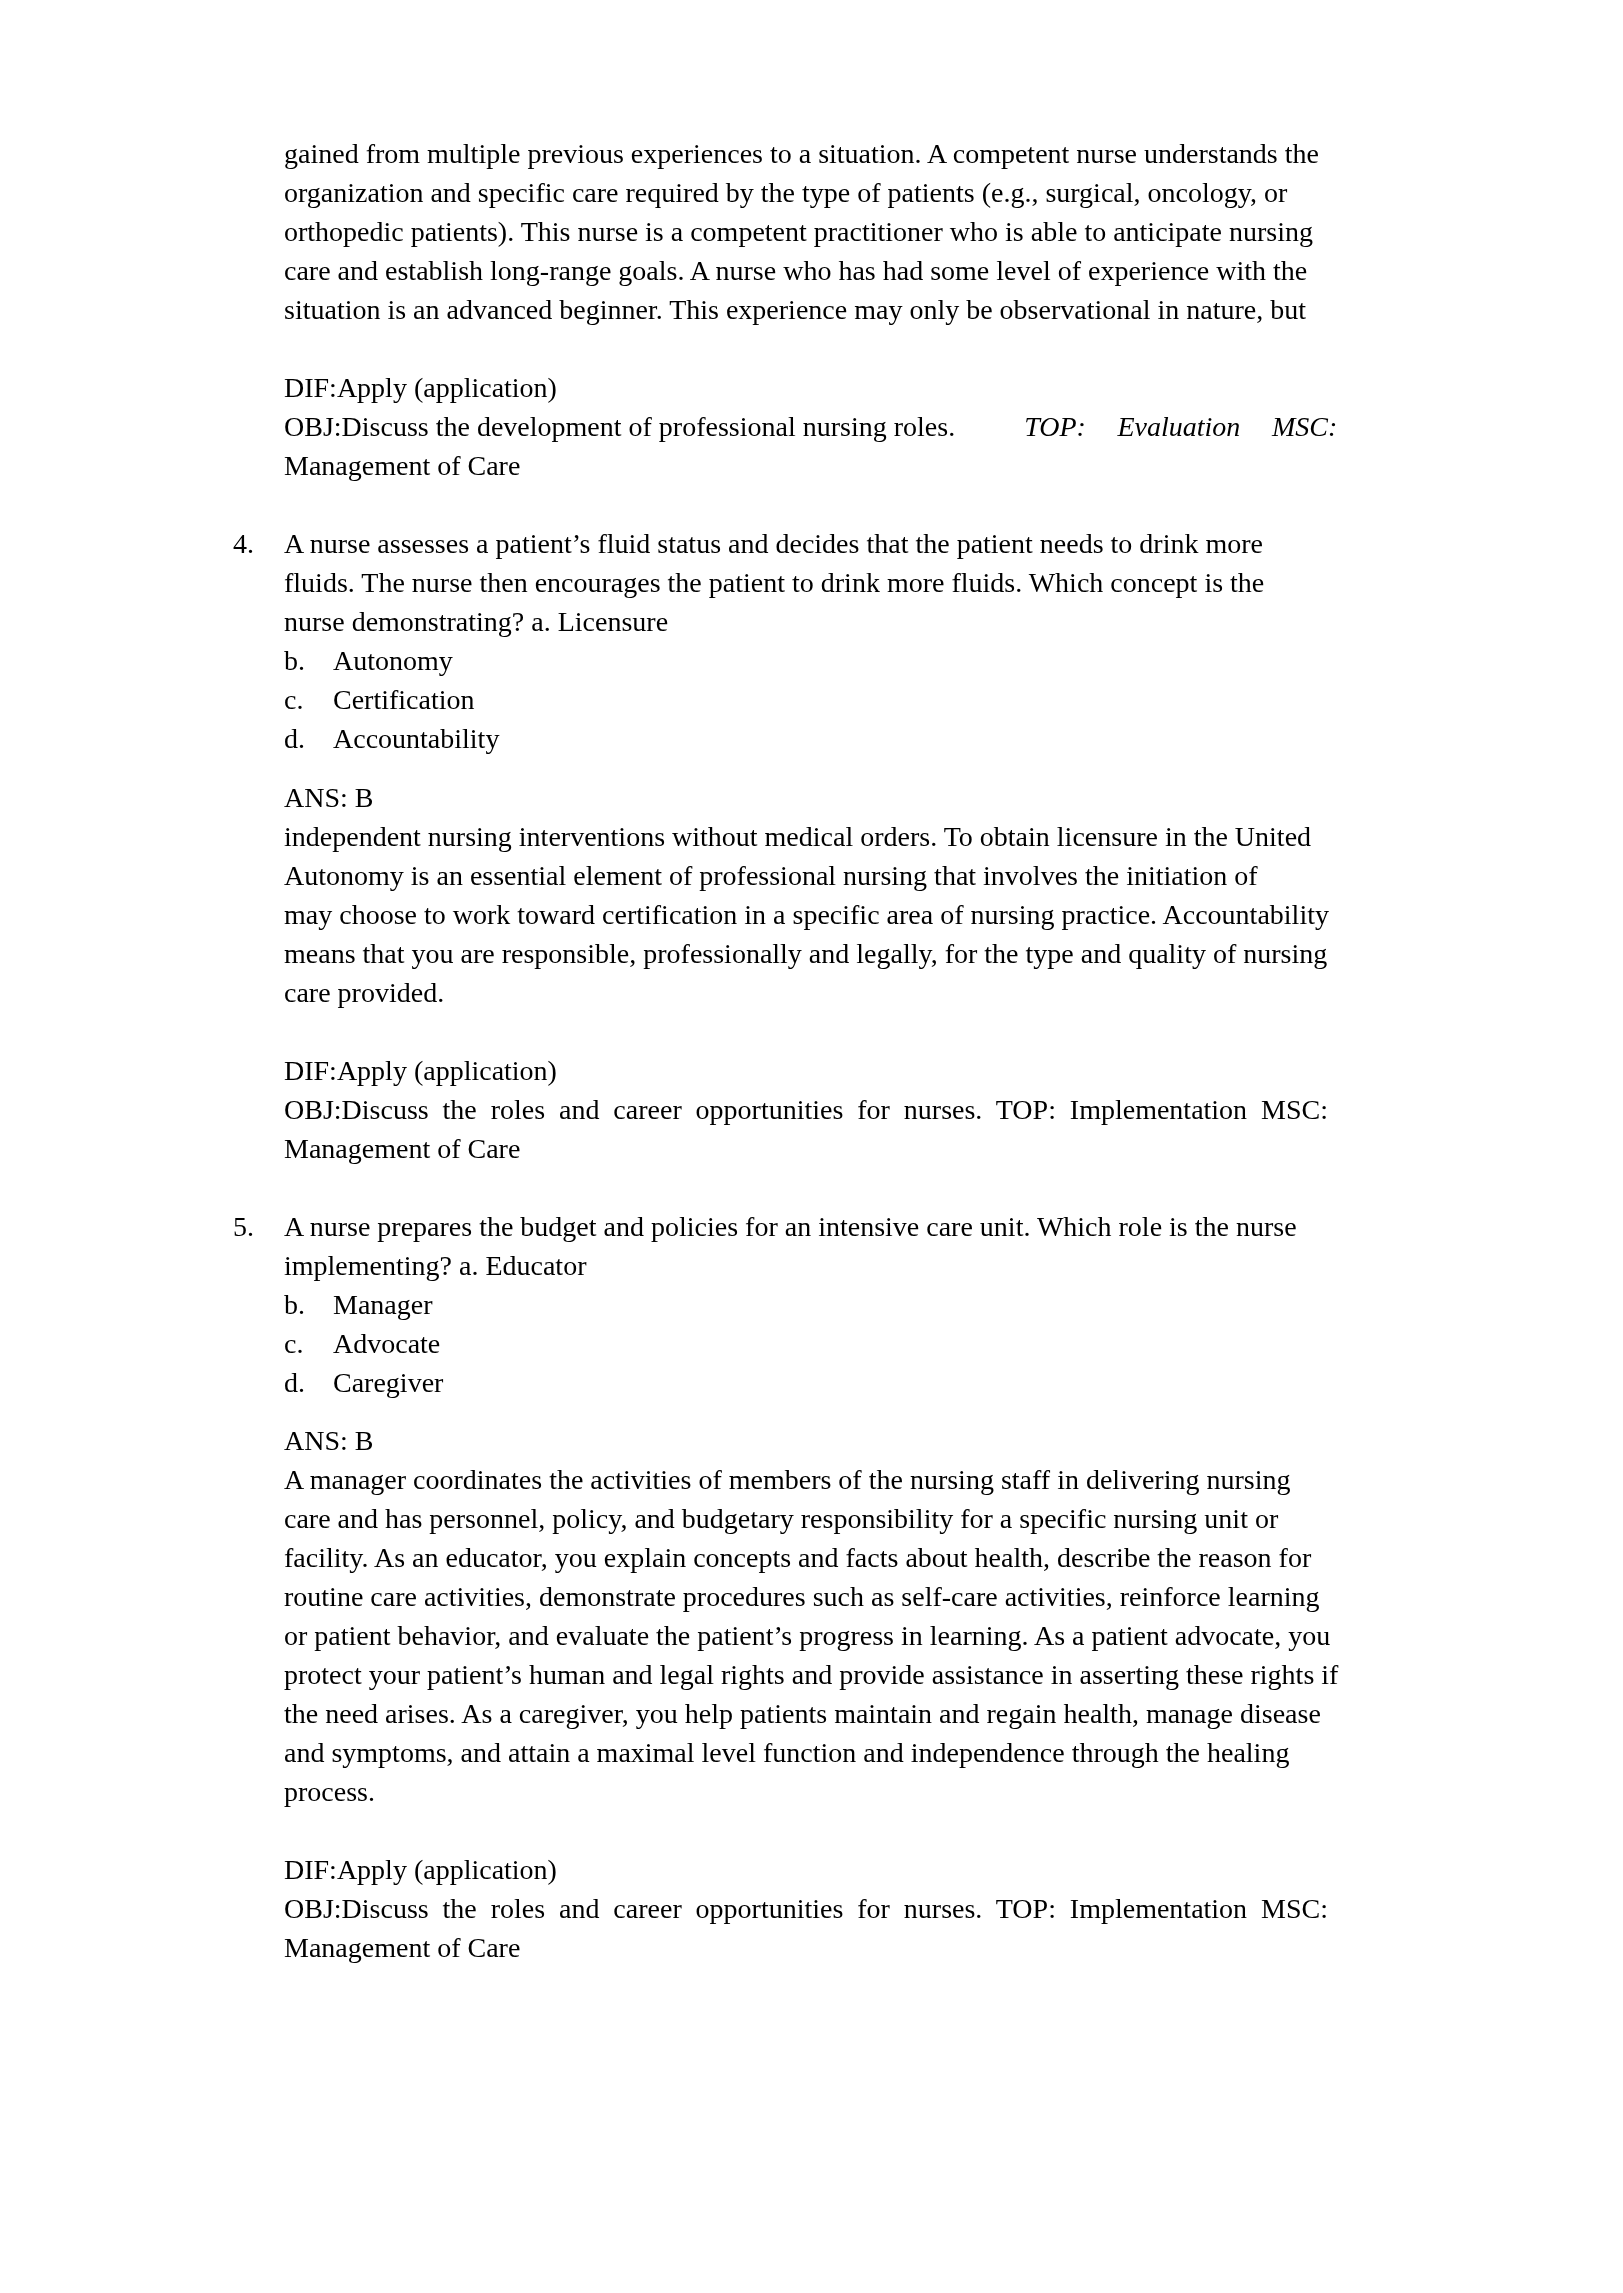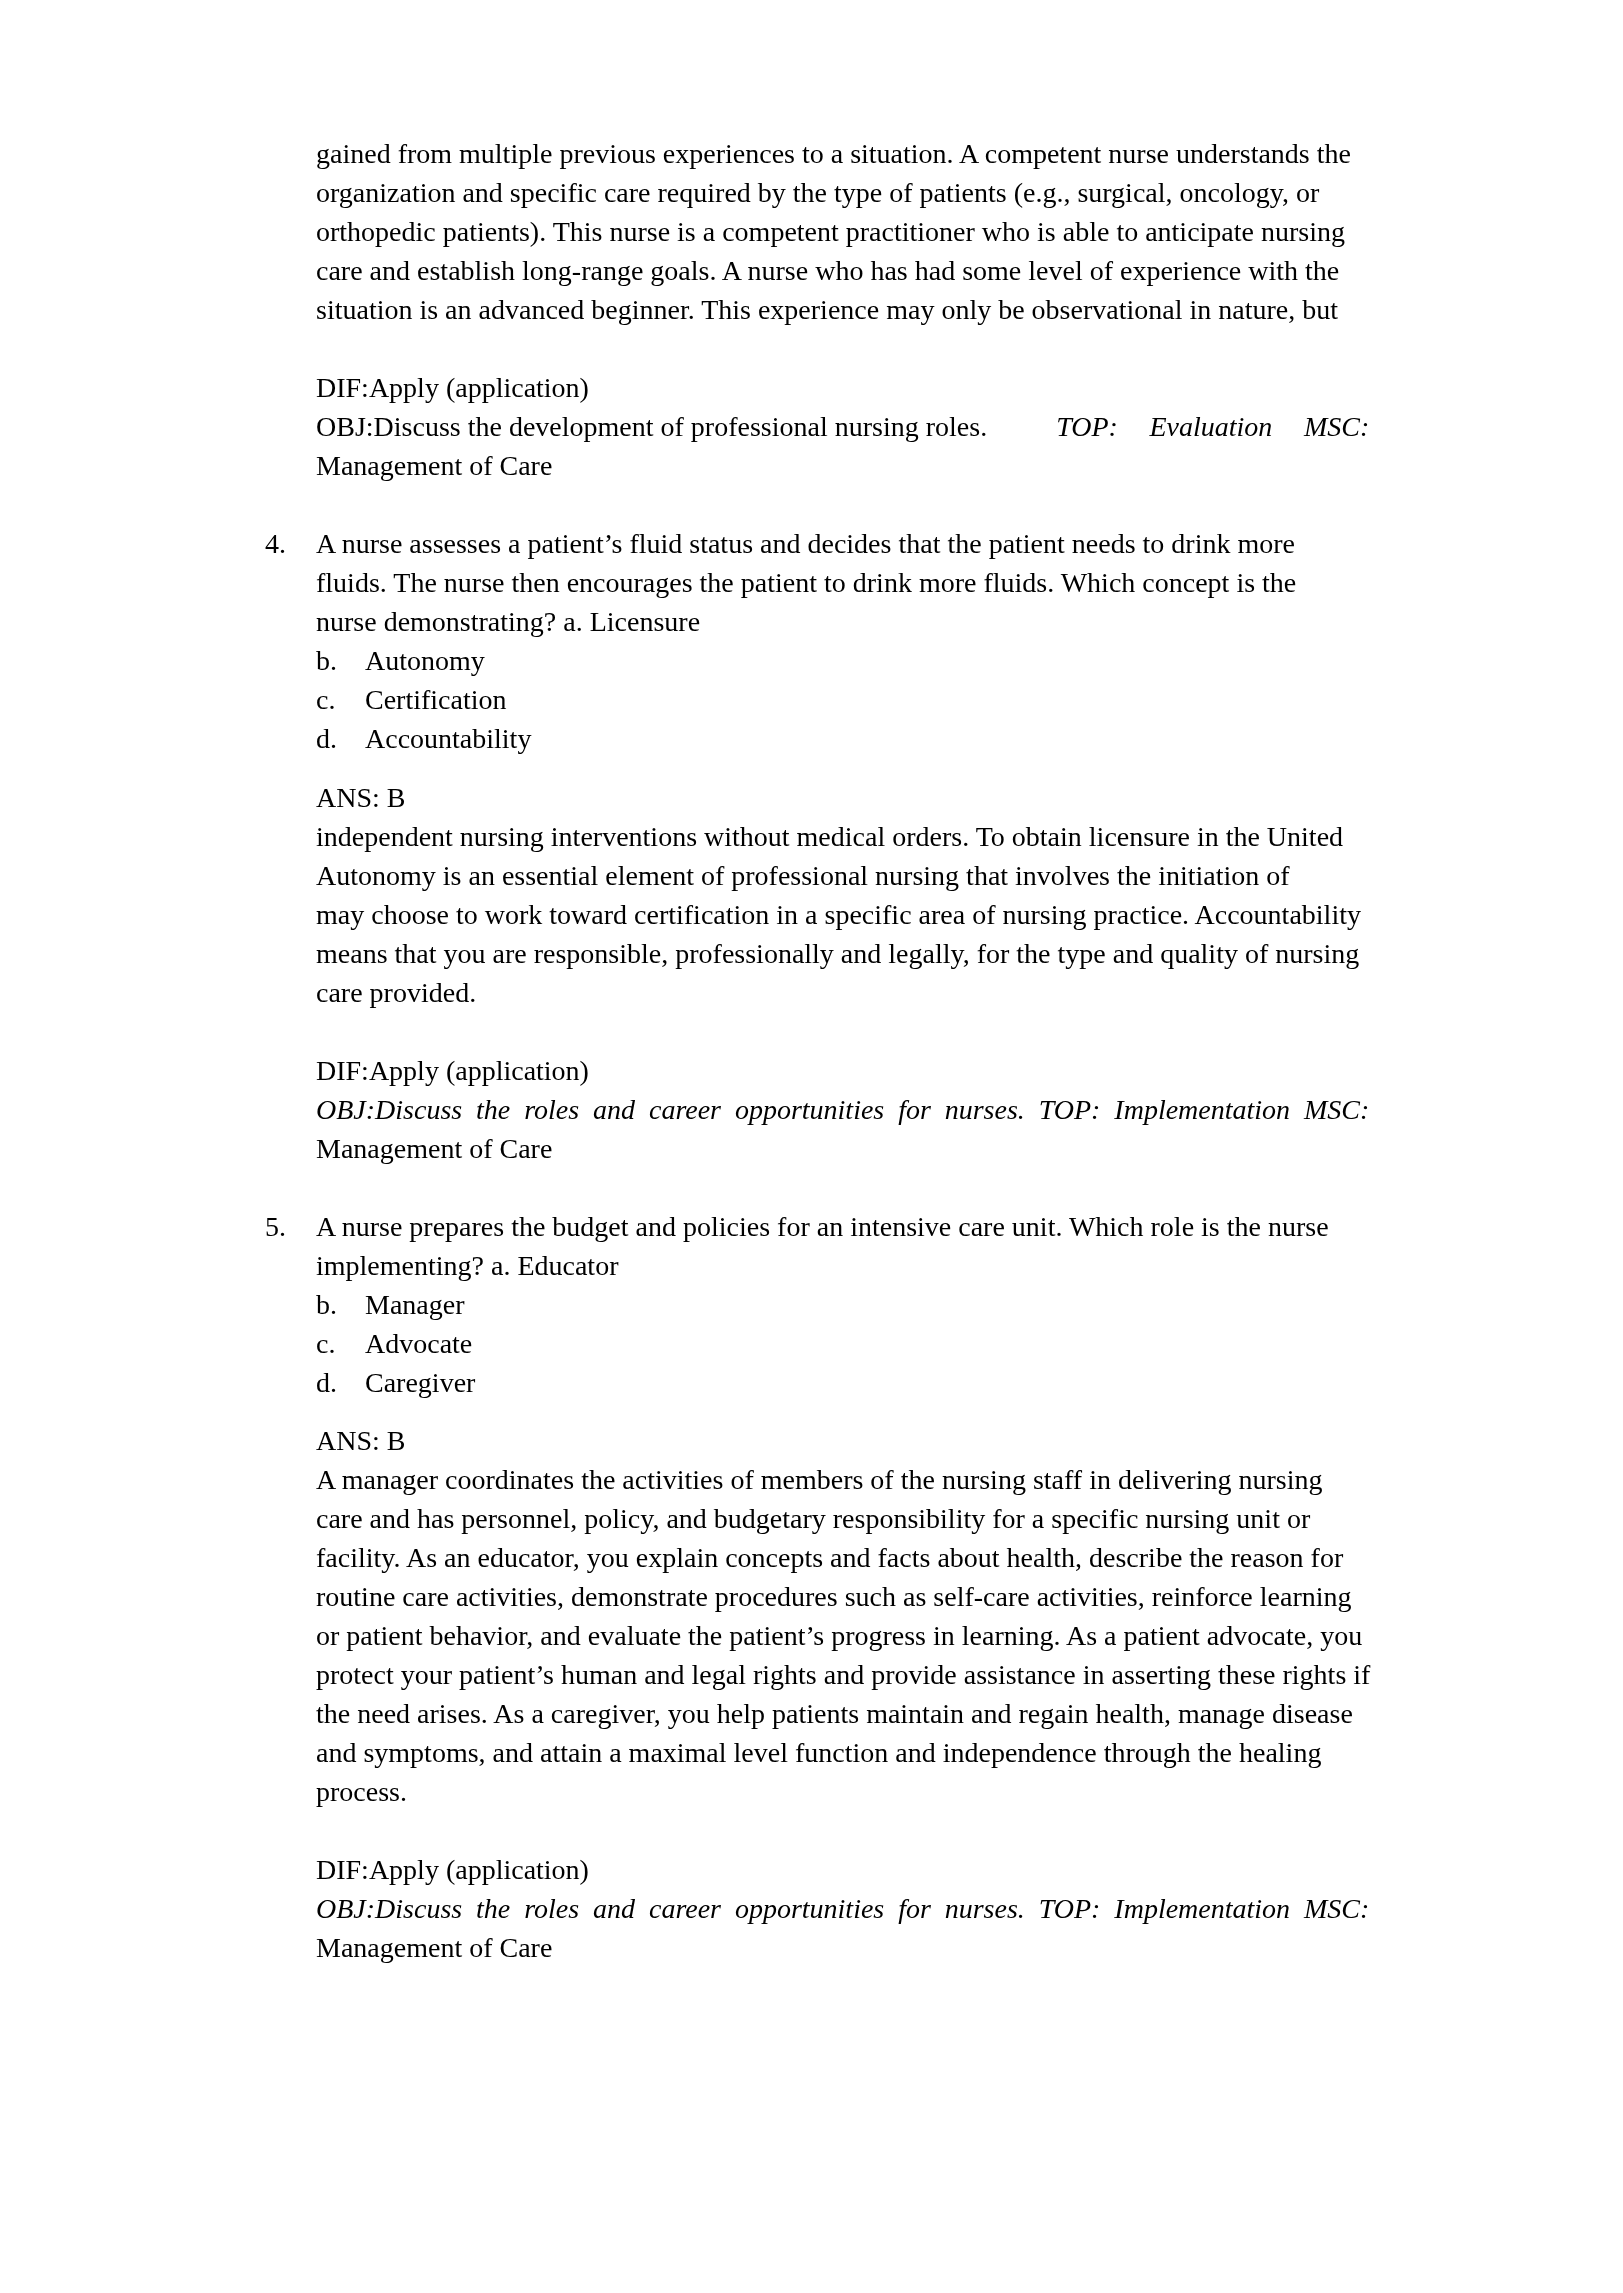--- a/index.html
+++ b/index.html
@@ -13,38 +13,36 @@
     overflow: hidden;
     color: #000000;
     font-family: "Liberation Serif", "DejaVu Serif", serif;
     font-size: 28px;
     line-height: 39px;
   }
   .content {
     box-sizing: content-box;
     padding: 134px 0 0 284px;
     width: 1225px;
-    margin-left: 32px;
   }
   .tline { white-space: pre; }
   .gap40 { margin-top: 39px; }
   .gap20 { margin-top: 19.6px; }
   .question { position: relative; }
   .qnum {
     position: absolute;
     left: -51px;
     top: 0;
     width: 47px;
   }
   .opt { display: flex; }
   .opt .letter { flex: none; width: 49px; }
   .meta-obj-just {
     white-space: pre;
     word-spacing: 6.9px;
-    font-style: italic;
   }
   .obj-row { white-space: pre; }
   .obj-right {
     display: inline-block;
     margin-left: 69px;
     word-spacing: 8.8px;
     font-style: italic;
   }
 </style>
 </head>

